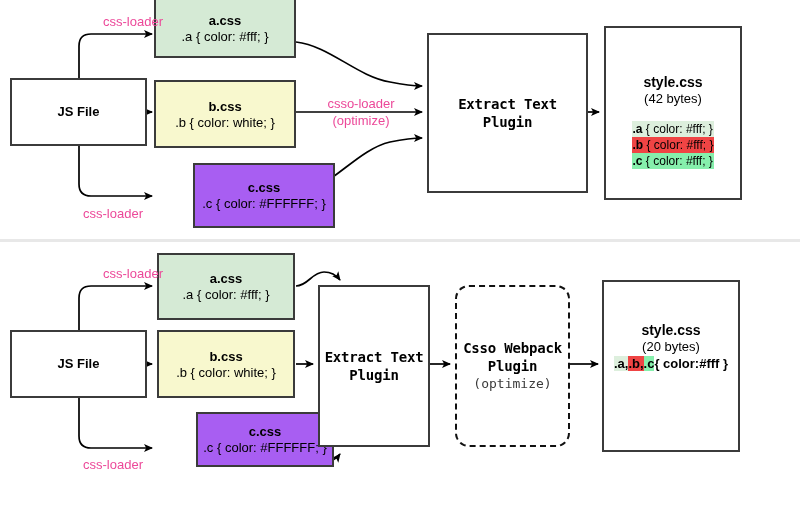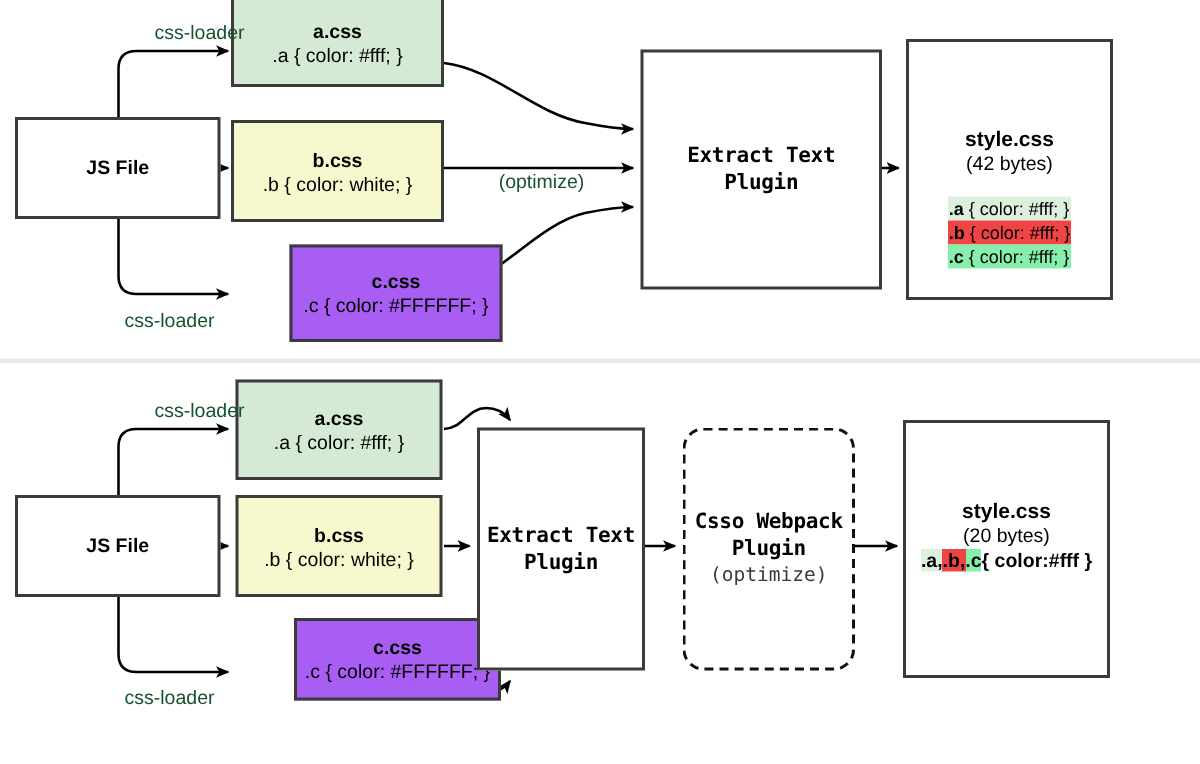--- a/index.html
+++ b/index.html
@@ -64,21 +64,21 @@
     line-height: 18px;
     color: #3a3a3a;
   }
   .dashed {
     border: 2px dashed #111111;
     border-radius: 14px;
     background: #ffffff;
   }
   .out-box {
     justify-content: flex-start;
-    padding-top: 18px;
+    padding-top: 8px;
   }
   .out-title {
     font-weight: bold;
     font-size: 14px;
     line-height: 17px;
   }
   .out-bytes {
     font-size: 13px;
     line-height: 16px;
   }
@@ -113,21 +113,21 @@
     font-weight: bold;
     line-height: 16px;
     white-space: nowrap;
   }
   .wire-label {
     position: absolute;
     font-size: 13px;
     line-height: 16px;
     white-space: nowrap;
     text-align: center;
-    color: #14532d;
+    color: #ec4899;
   }
   .divider {
     position: absolute;
     left: 0;
     width: 800px;
     height: 3px;
     background: #e8e8e8;
   }
 </style>
 </head>
@@ -183,20 +183,21 @@
 
   <div class="box purple" style="left:154px; top:163px; width:142px; height:65px;">
     <span class="file-title">c.css</span>
     <span class="file-rule">.c { color: #FFFFFF; }</span>
   </div>
 
   <div class="wire-label" style="left:78px; top:14px; width:110px;">css-loader</div>
 
   <div class="wire-label" style="left:58px; top:206px; width:110px;">css-loader</div>
 
+  <div class="wire-label" style="left:300px; top:96px; width:122px;">csso-loader</div>
   <div class="wire-label" style="left:300px; top:113px; width:122px;">(optimize)</div>
 
   <div class="box" style="left:427px; top:33px; width:161px; height:160px;">
     <span class="plugin-label">Extract Text
 Plugin</span>
   </div>
 
   <div class="box out-box" style="left:604px; top:26px; width:138px; height:174px;">
     <div style="margin-top:38px;">
       <div class="out-title">style.css</div>

